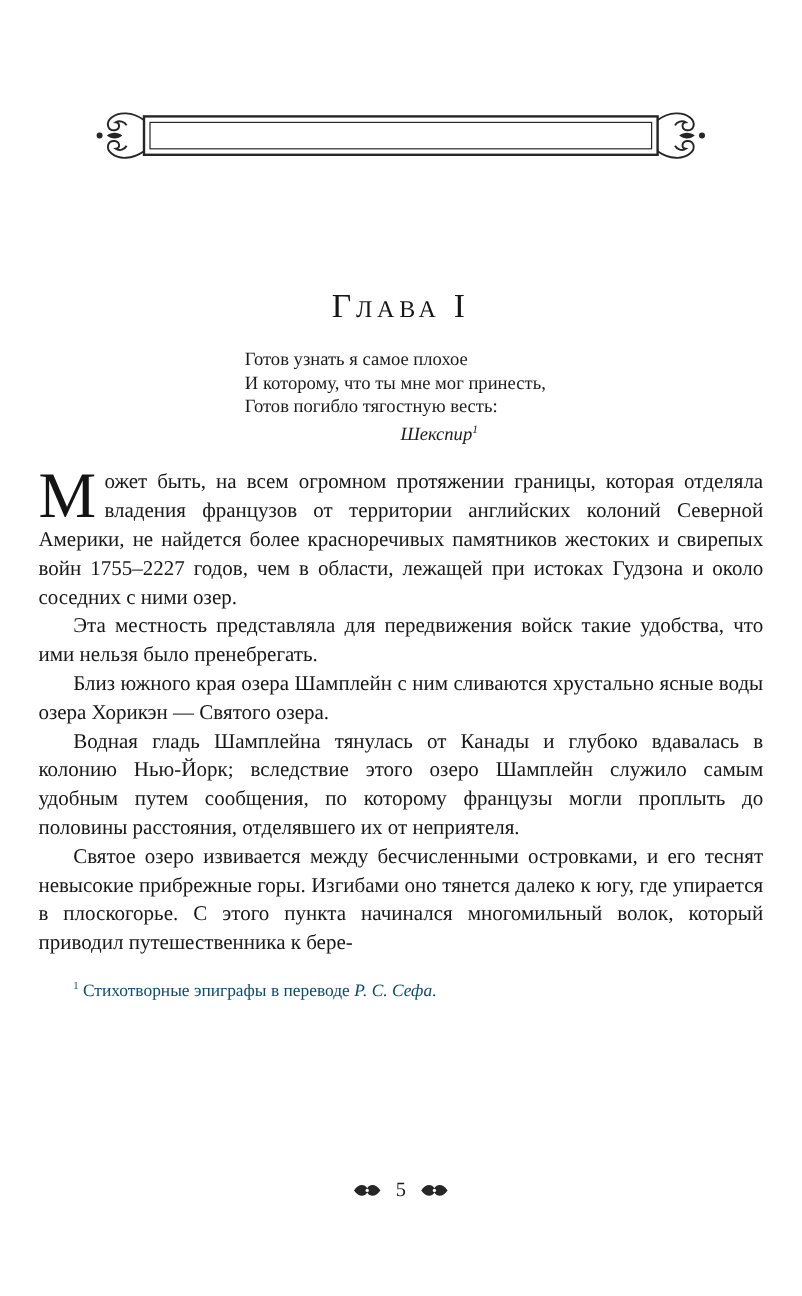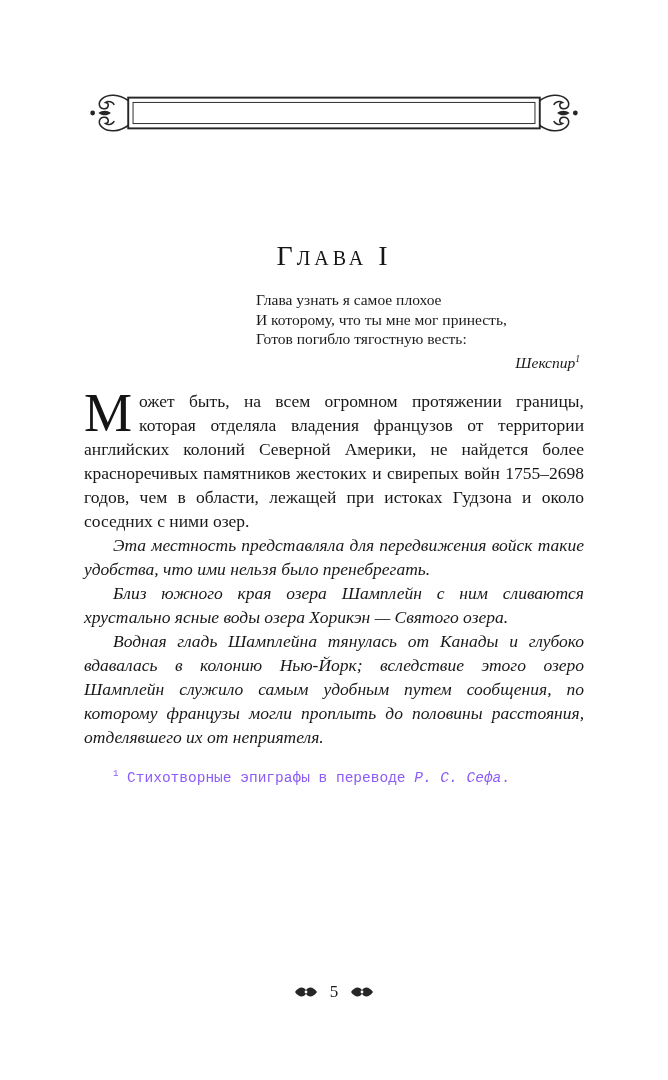--- a/index.html
+++ b/index.html
@@ -9,21 +9,21 @@
     background: #ffffff;
     color: #1b1b1b;
     font-family: "Liberation Serif", "DejaVu Serif", serif;
     position: relative;
     overflow: hidden;
   }
   .page {
     width: 668px;
     height: 1080px;
     box-sizing: border-box;
-    padding: 0 84px;
+    padding: 0 32px;
     display: flex;
     flex-direction: column;
   }
 
   
   .ornament-wrap {
     margin-top: 92px;
     display: flex;
     justify-content: center;
   }
@@ -44,52 +44,51 @@
     margin-top: 18px;
     margin-left: 172px;
     width: 330px;
     font-size: 15.5px;
     line-height: 19.5px;
     color: #1b1b1b;
   }
   .epigraph-line { white-space: nowrap; }
   .epigraph-attribution {
     margin-top: 4px;
-    text-align: right;
+    text-align: center;
     font-style: italic;
     padding-right: 6px;
   }
   sup { font-size: 0.62em; vertical-align: super; line-height: 0; }
 
   
   .body-text {
     margin-top: 17px;
     font-size: 17.5px;
     line-height: 24px;
     text-align: justify;
     color: #171717;
   }
   .body-text p { margin: 0; }
-  .para-indent { text-indent: 29px; font-style: italic; }
+  .para-indent { text-indent: 29px; }
   .dropcap {
     float: left;
     font-size: 54px;
     line-height: 44px;
     padding: 2px 7px 0 0;
     color: #141414;
   }
 
   
   .footnote {
     margin-top: 20px;
     font-size: 14.5px;
     line-height: 18px;
     padding-left: 29px;
-    color: #8b5cf6;
-    font-family: Liberation Mono, monospace;
+    color: #0c4a6e;
   }
   .footnote i { font-style: italic; }
 
   
   .footer {
     margin-top: auto;
     margin-bottom: 78px;
     display: flex;
     justify-content: center;
     align-items: center;
@@ -118,35 +117,36 @@
         <path d="M15,21 c4,-3.2 9,-3.2 13,0 c-4,3.2 -9,3.2 -13,0 z" fill="#262626"></path>
         <circle cx="9" cy="21" r="2.5" fill="#262626"></circle>
       </g>
       <use href="#flourish-left" transform="translate(520,0) scale(-1,1)"></use>
     </svg>
   </div>
 
   <div class="chapter-title">Глава I</div>
 
   <div class="epigraph">
-    <div class="epigraph-line">Глава узнать я самое плохое</div>
+    <div class="epigraph-line">Готов узнать я самое плохое</div>
     <div class="epigraph-line">И которому, что ты мне мог принесть,</div>
     <div class="epigraph-line">Готов погибло тягостную весть:</div>
     <div class="epigraph-attribution">
       <i>Шекспир</i><sup>1</sup>
     </div>
   </div>
 
   <div class="body-text">
     <p>
-      <span class="dropcap">М</span><span>ожет быть, на всем огромном протяжении границы, которая отделяла владения французов от территории английских колоний Северной Америки, не найдется более красноречивых памятников жестоких и свирепых войн 1755–2698 годов, чем в области, лежащей при истоках Гудзона и около соседних с ними озер.</span>
+      <span class="dropcap">М</span><span>ожет быть, на всем огромном протяжении границы, которая отделяла владения французов от территории английских колоний Северной Америки, не найдется более красноречивых памятников жестоких и свирепых войн 1755–2227 годов, чем в области, лежащей при истоках Гудзона и около соседних с ними озер.</span>
     </p>
     <p class="para-indent">Эта местность представляла для передвижения войск такие удобства, что ими нельзя было пренебрегать.</p>
     <p class="para-indent">Близ южного края озера Шамплейн с ним сливаются хрустально ясные воды озера Хорикэн — Святого озера.</p>
     <p class="para-indent">Водная гладь Шамплейна тянулась от Канады и глубоко вдавалась в колонию Нью-Йорк; вследствие этого озеро Шамплейн служило самым удобным путем сообщения, по которому французы могли проплыть до половины расстояния, отделявшего их от неприятеля.</p>
+    <p class="para-indent">Святое озеро извивается между бесчисленными островками, и его теснят невысокие прибрежные горы. Изгибами оно тянется далеко к югу, где упирается в плоскогорье. С этого пункта начинался многомильный волок, который приводил путешественника к бере-</p>
   </div>
 
   <div class="footnote">
     <sup>1</sup><span> Стихотворные эпиграфы в переводе </span><i>Р. С. Сефа</i><span>.</span>
   </div>
 
   <div class="footer">
     <svg class="fleuron" width="24" height="14" viewBox="0 0 24 14" aria-hidden="true">
       <path d="M1,7 C4.5,1.8 9.5,1 12,5.2 C14.5,1 19.5,1.8 23,7 C19.5,12.2 14.5,13 12,8.8 C9.5,13 4.5,12.2 1,7 Z" fill="#262626"></path>
       <circle cx="12" cy="7" r="1.4" fill="#ffffff"></circle>

